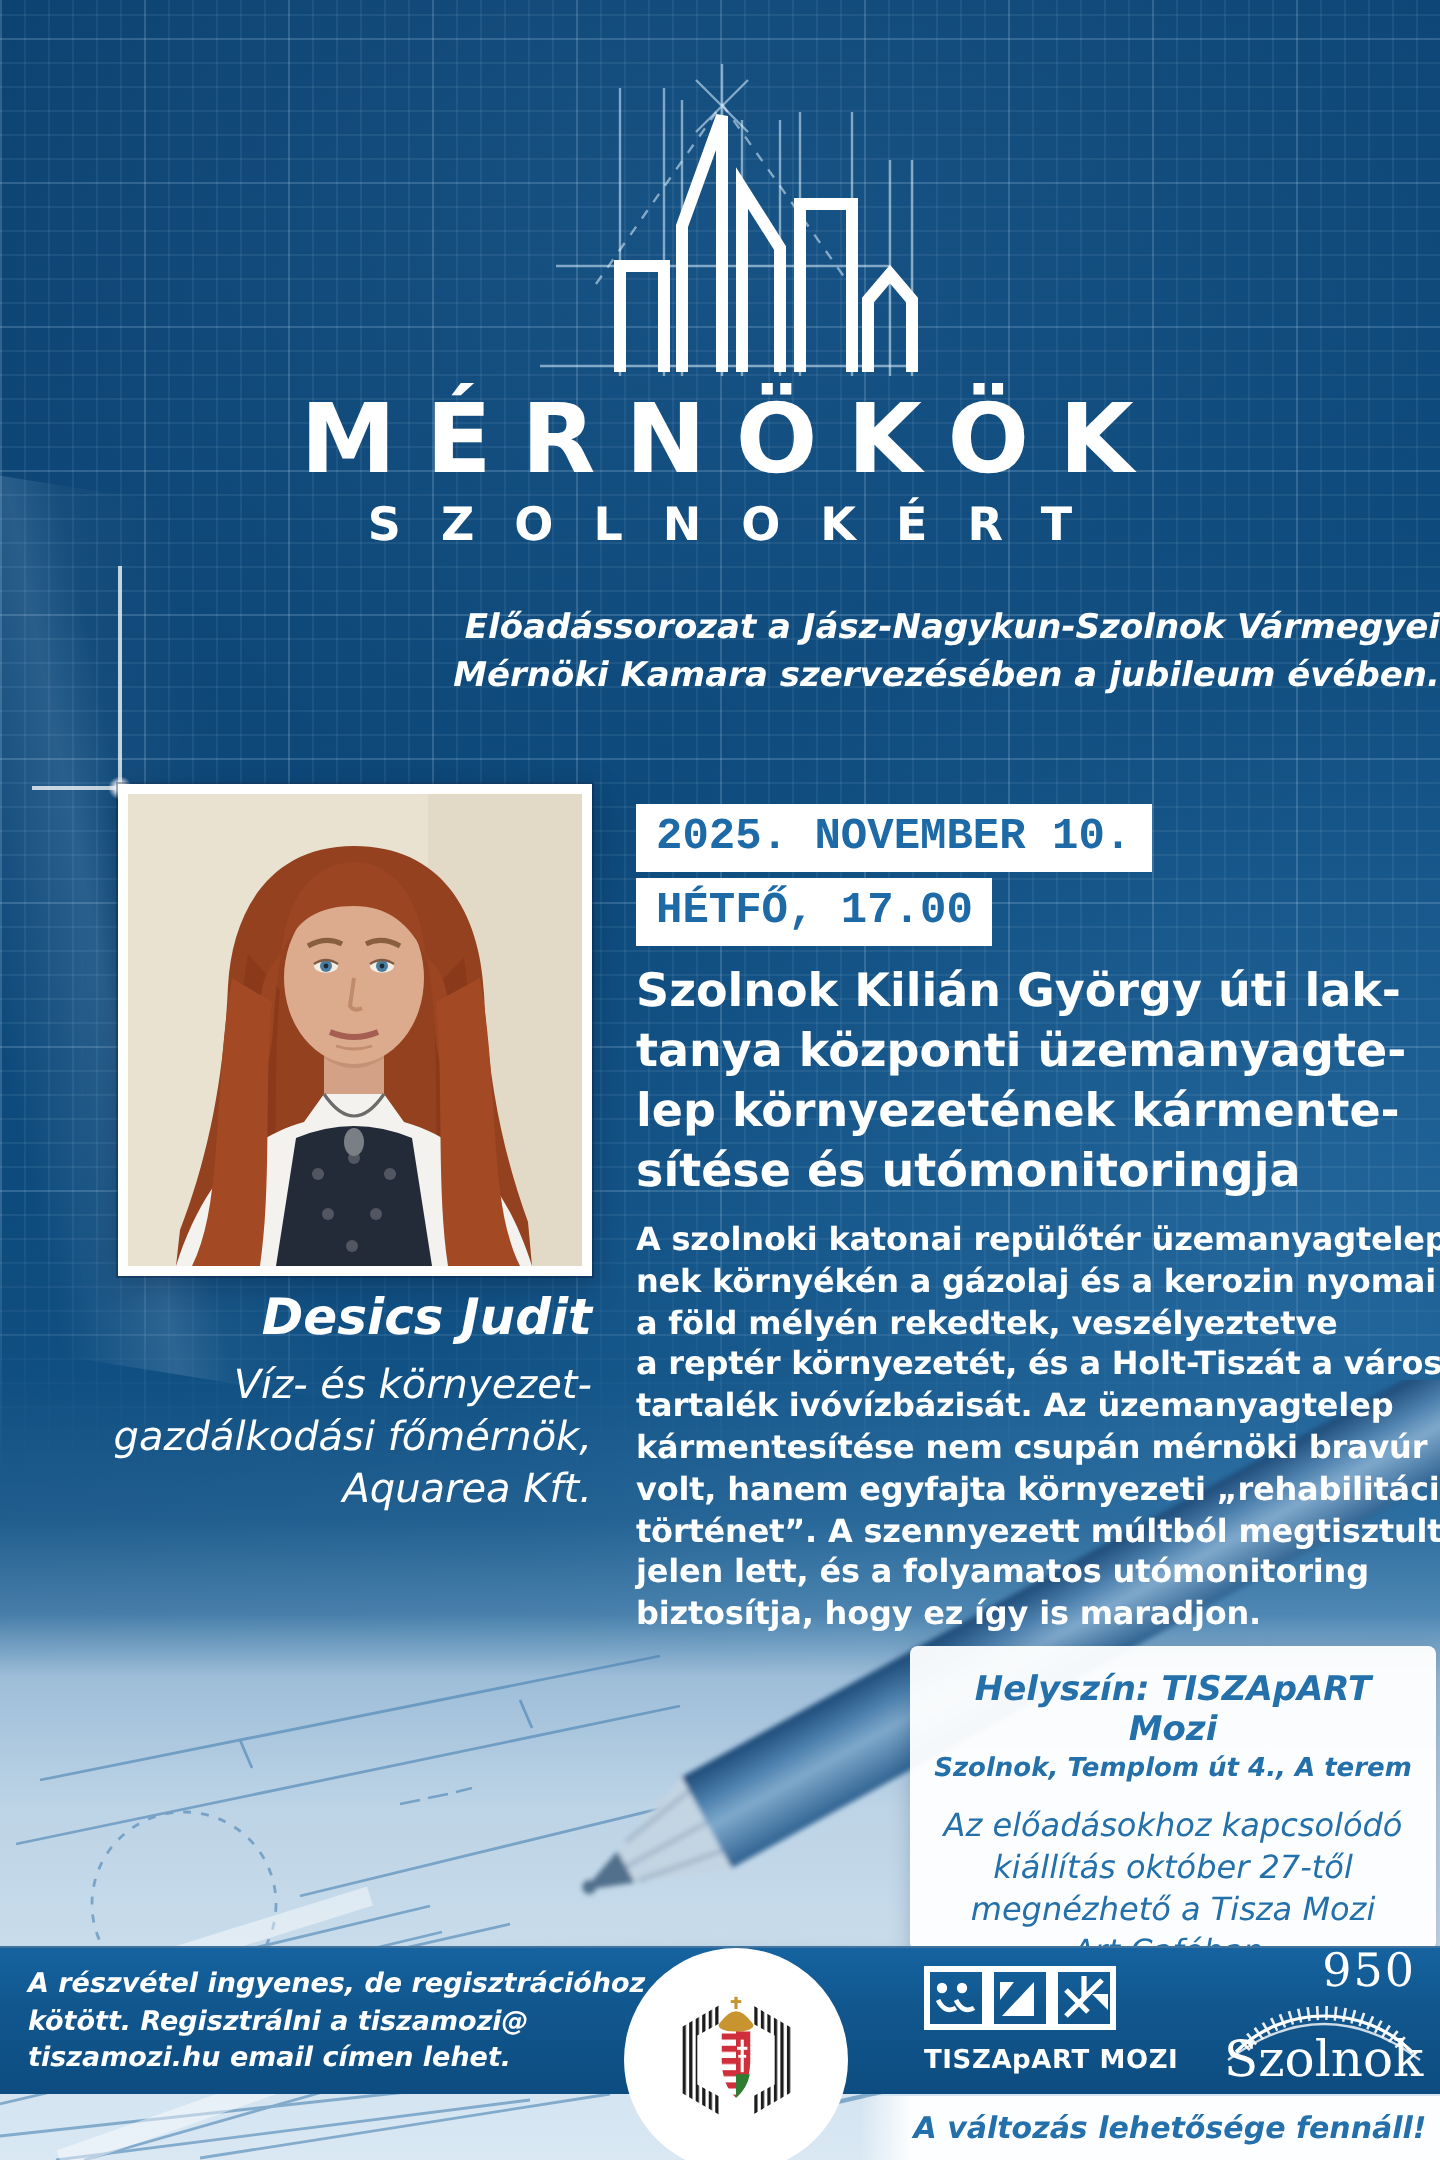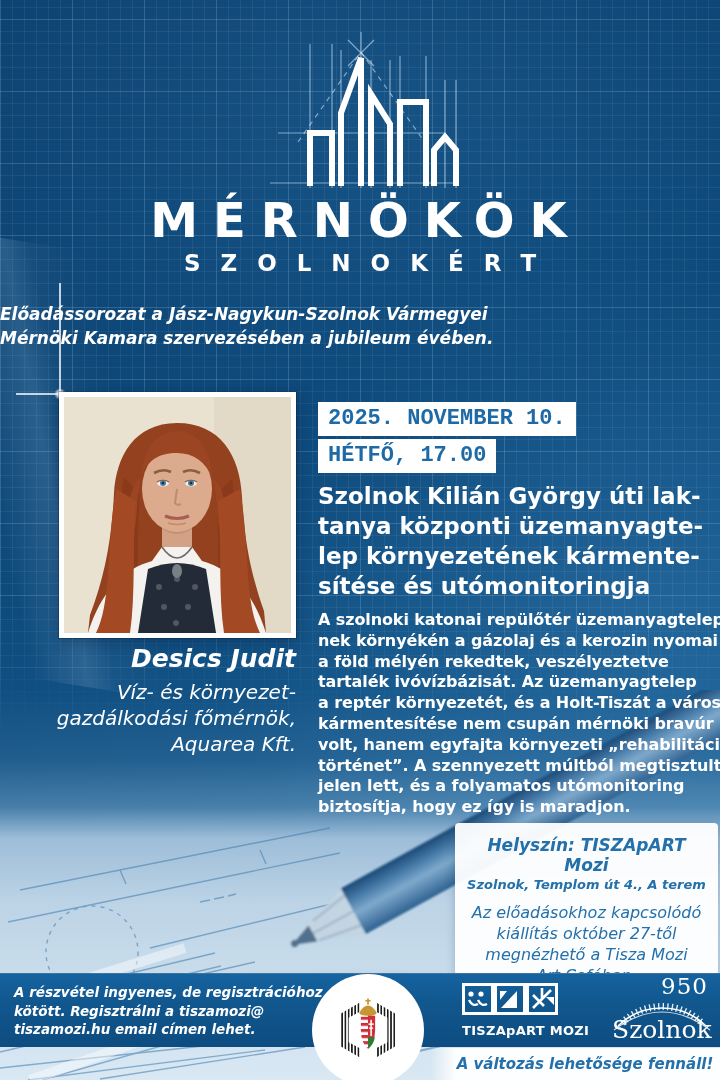--- a/index.html
+++ b/index.html
@@ -25,21 +25,21 @@
   .photo-strip{left:0;top:690px;width:720px;height:390px;z-index:2;
     background:linear-gradient(180deg, rgba(150,190,220,0) 0%, rgba(145,185,215,.12) 18%,
       rgba(150,190,220,.40) 30%, #9dbdd8 38%, #bdd4e6 55%, #d9e8f3 100%);}
   .photo-strip svg{position:absolute;left:0;top:0;}
   
   .logo-wrap{left:240px;top:20px;width:240px;height:170px;z-index:3;}
   .h1{left:0;top:192px;width:720px;text-align:center;z-index:3;color:#fff;
     font-size:48px;font-weight:800;letter-spacing:15px;padding-left:12px;box-sizing:border-box;}
   .h2{left:0;top:250px;width:720px;text-align:center;z-index:3;color:#fff;
     font-size:23px;font-weight:700;letter-spacing:20px;padding-left:20px;box-sizing:border-box;}
-  .subtitle{left:0;top:302px;width:720px;text-align:left;z-index:3;color:#fff;
+  .subtitle{left:0;top:302px;width:720px;text-align:right;z-index:3;color:#fff;
     font-size:17px;font-weight:700;font-style:italic;line-height:1.42;}
   
   .cross-v{left:59px;top:283px;width:2px;height:112px;background:rgba(255,255,255,.75);z-index:3;}
   .cross-h{left:16px;top:393px;width:46px;height:2px;background:rgba(255,255,255,.75);z-index:3;}
   .cross-glow{left:54px;top:388px;width:12px;height:12px;border-radius:50%;z-index:3;
     background:radial-gradient(circle,#fff 0 25%,rgba(255,255,255,0) 70%);}
   .photo-frame{left:59px;top:392px;width:227px;height:236px;border:5px solid #fff;z-index:3;
     box-shadow:0 0 0 1px rgba(8,30,60,.35),0 4px 14px rgba(5,25,55,.35);background:#e9e2d0;}
   .speaker-text{left:0;top:644px;width:296px;text-align:right;z-index:3;color:#fff;}
   .speaker-name{font-size:25px;font-weight:800;font-style:italic;margin-bottom:6px;}
@@ -236,22 +236,22 @@
     <div class="event-title">
       <div>Szolnok Kilián György úti lak-</div>
       <div>tanya központi üzemanyagte-</div>
       <div>lep környezetének kármente-</div>
       <div>sítése és utómonitoringja</div>
     </div>
     <div class="event-body">
       <div>A szolnoki katonai repülőtér üzemanyagtelepé-</div>
       <div>nek környékén a gázolaj és a kerozin nyomai</div>
       <div>a föld mélyén rekedtek, veszélyeztetve</div>
+      <div>a reptér környezetét, és a Holt-Tiszát a város</div>
       <div>tartalék ivóvízbázisát. Az üzemanyagtelep</div>
-      <div>a reptér környezetét, és a Holt-Tiszát a város</div>
       <div>kármentesítése nem csupán mérnöki bravúr</div>
       <div>volt, hanem egyfajta környezeti „rehabilitációs</div>
       <div>történet”. A szennyezett múltból megtisztult</div>
       <div>jelen lett, és a folyamatos utómonitoring</div>
       <div>biztosítja, hogy ez így is maradjon.</div>
     </div>
   </div>
 
   <div class="abs venue-box">
     <div class="venue-l1">Helyszín: TISZApART Mozi</div>

